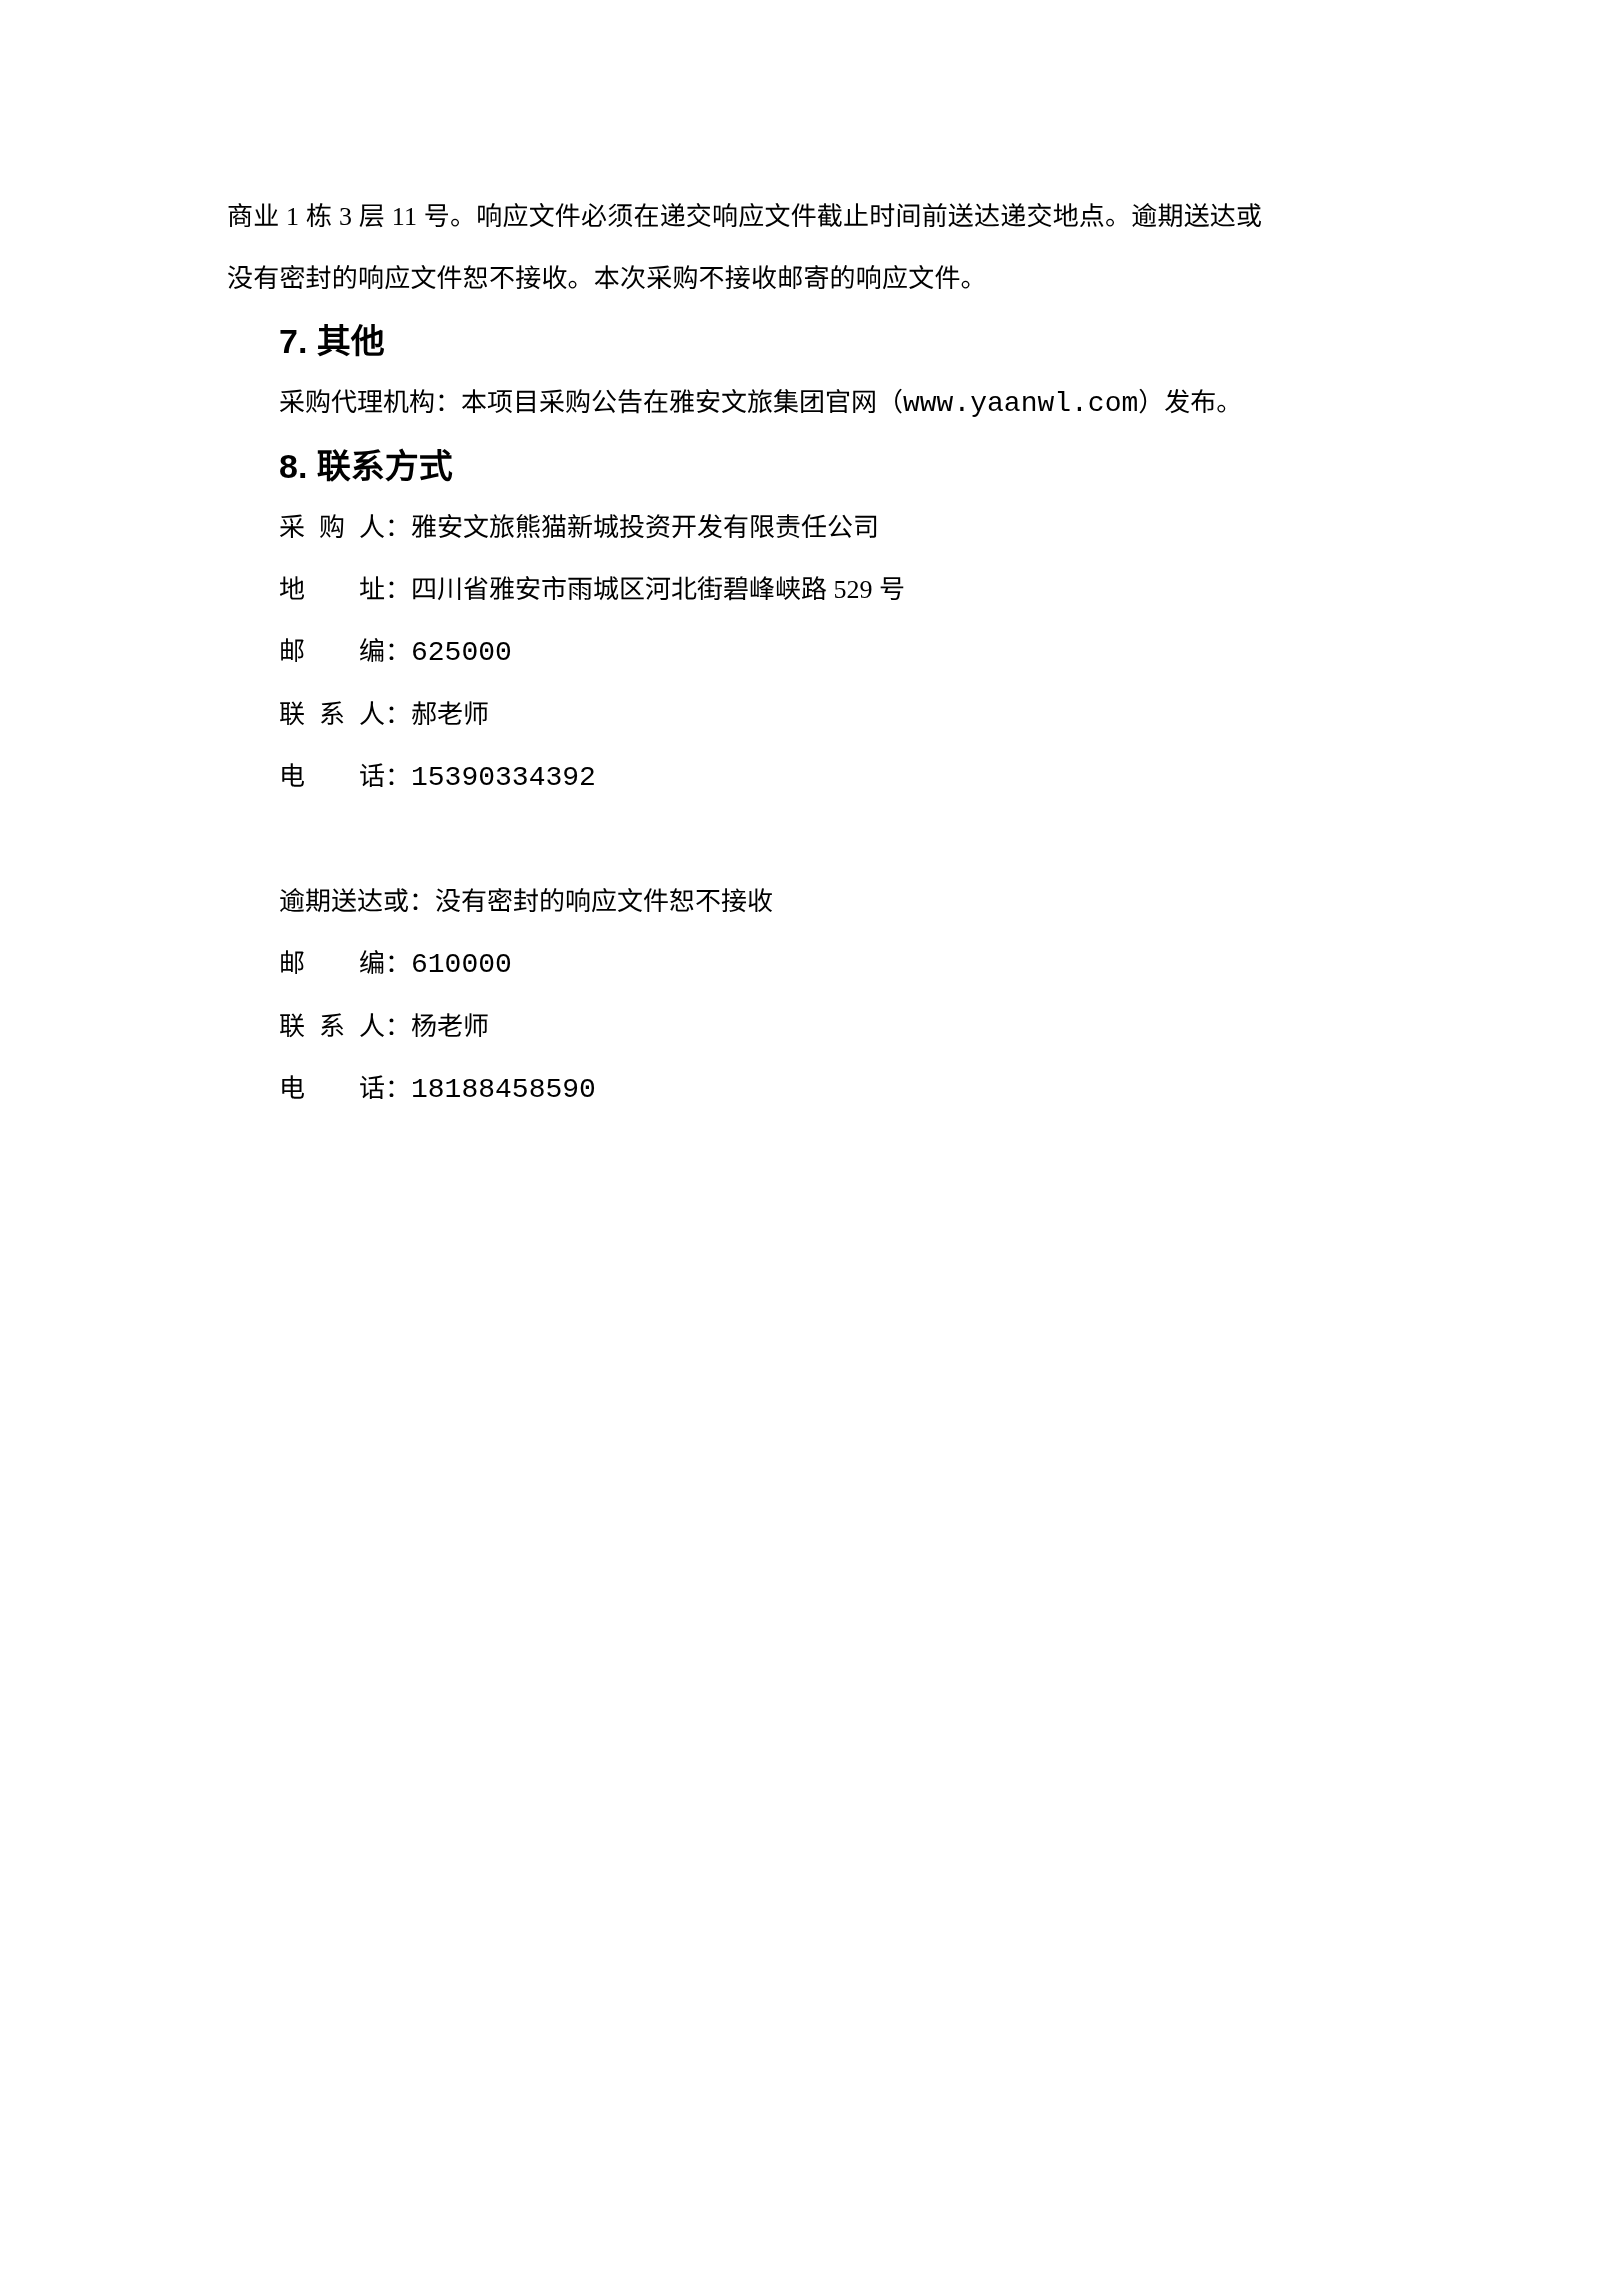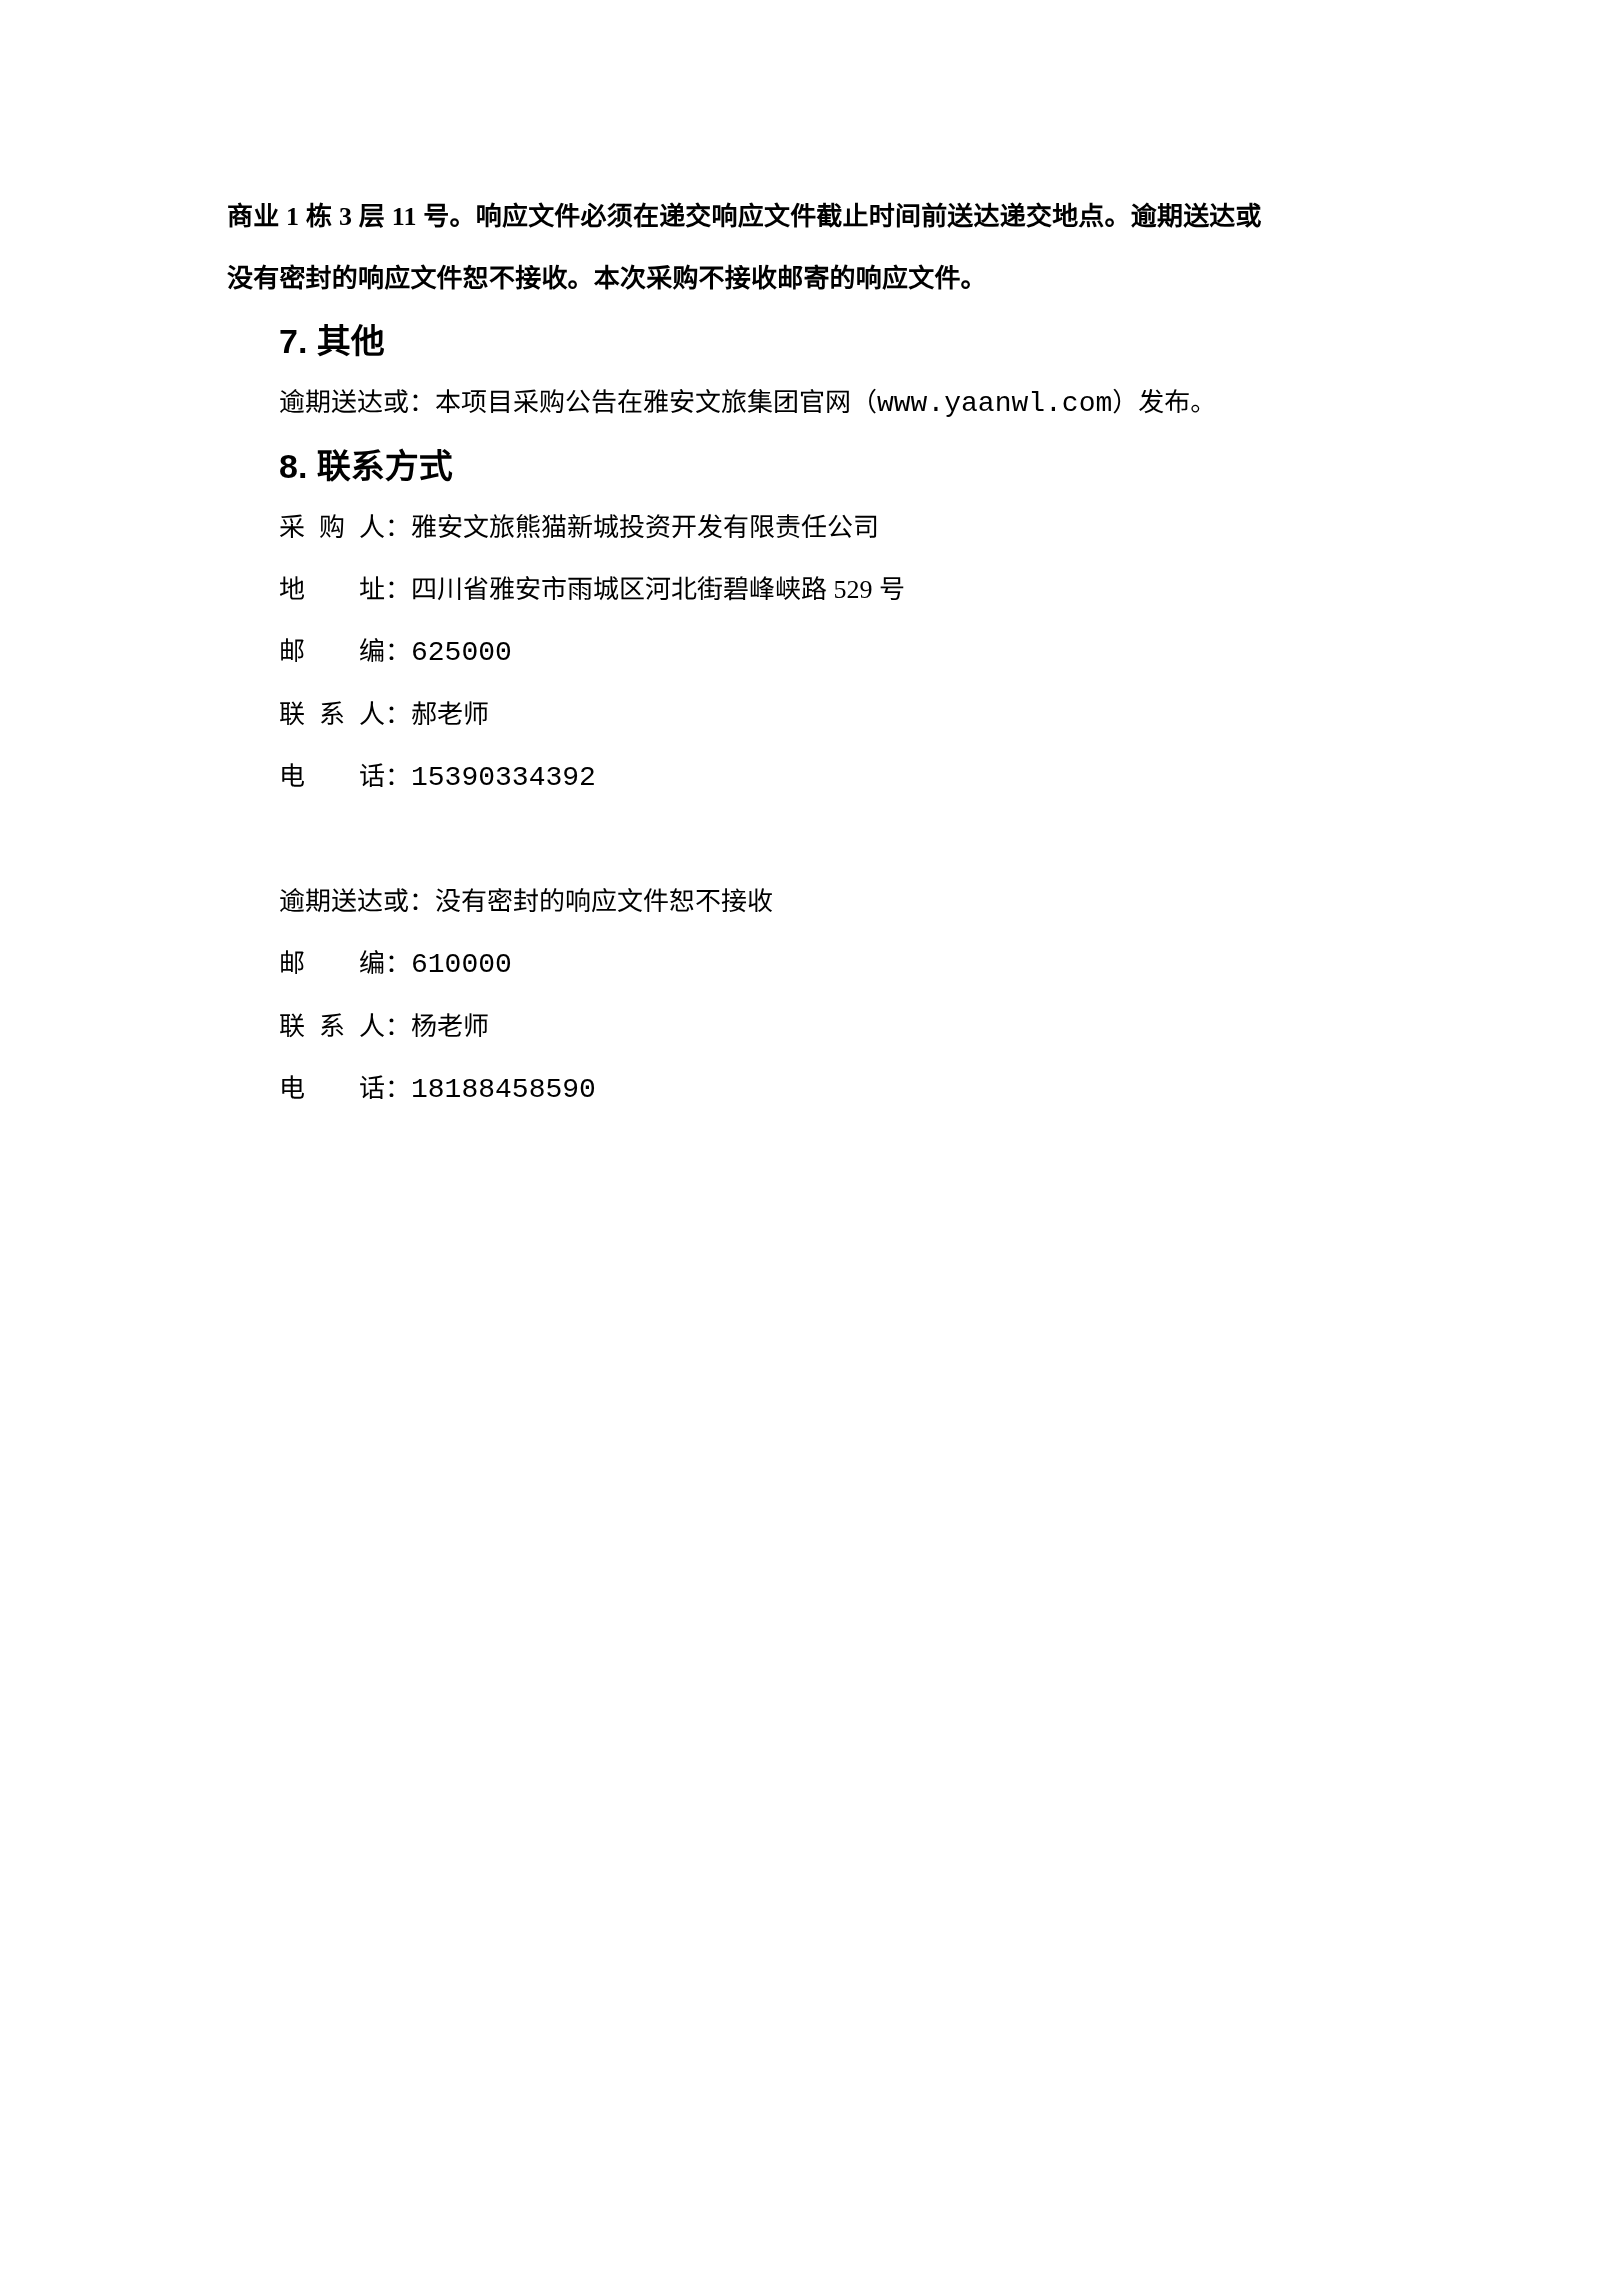--- a/index.html
+++ b/index.html
@@ -24,21 +24,20 @@
     top: 186px;
     width: 1166px;
   }
   
   .para {
     font-size: 26px;
     line-height: 62px;
     letter-spacing: 0.2px;
     text-align: justify;
     margin: 0;
-    font-weight: bold;
   }
   .para-line {
     display: block;
     white-space: nowrap;
   }
   
   .heading {
     font-family: "Liberation Sans", "DejaVu Sans", sans-serif;
     font-weight: bold;
     font-size: 34px;
@@ -84,21 +83,21 @@
 
 <div class="page">
   <div class="content">
 
     <p class="para">
       <span class="para-line">商业 1 栋 3 层 11 号。响应文件必须在递交响应文件截止时间前送达递交地点。逾期送达或</span>
       <span class="para-line">没有密封的响应文件恕不接收。本次采购不接收邮寄的响应文件。</span>
     </p>
 
     <h2 class="heading">7. 其他</h2>
-    <p class="sub-para"><span>逾期送达或：本项目采购公告在雅安文旅集团官网（</span><span class="ascii">www.yaanwl.com</span><span>）发布。</span></p>
+    <p class="sub-para"><span>采购代理机构：本项目采购公告在雅安文旅集团官网（</span><span class="ascii">www.yaanwl.com</span><span>）发布。</span></p>
 
     <h2 class="heading">8. 联系方式</h2>
 
     <div class="contact-row"><span class="label-2">采 购 人</span><span>：</span><span>雅安文旅熊猫新城投资开发有限责任公司</span></div>
 
     <div class="contact-row"><span class="label-2">地 址</span><span>：</span><span>四川省雅安市雨城区河北街碧峰峡路 529 号</span></div>
 
     <div class="contact-row"><span class="label-2">邮 编</span><span>：</span><span class="ascii">625000</span></div>
 
     <div class="contact-row"><span class="label-2">联 系 人</span><span>：</span><span>郝老师</span></div>

